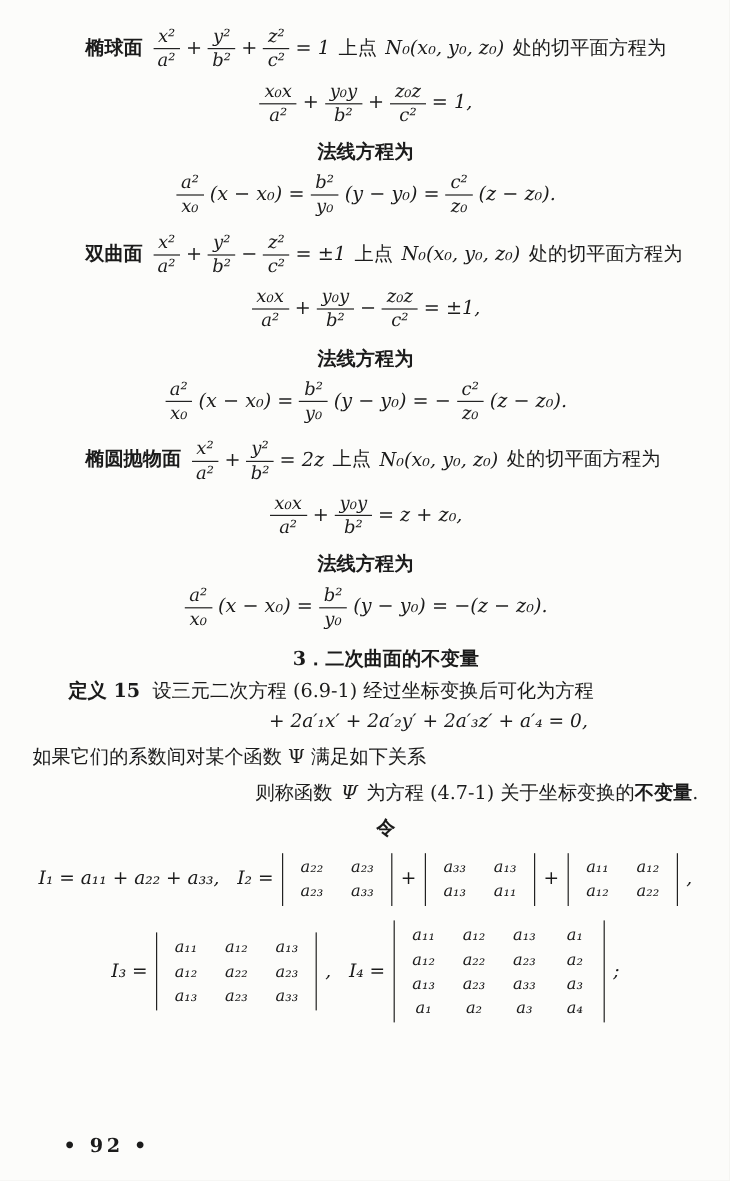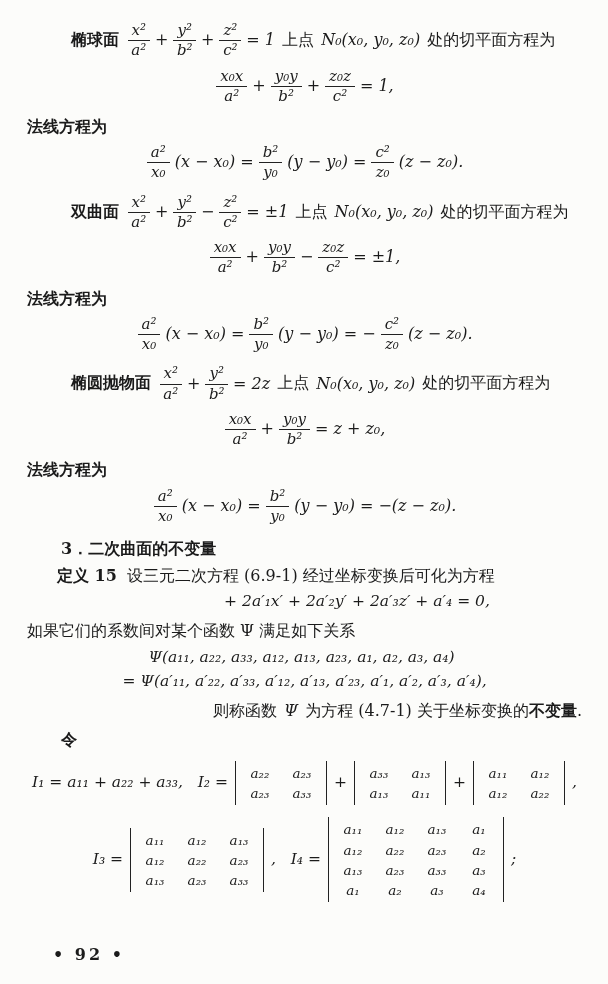--- a/index.html
+++ b/index.html
@@ -8,21 +8,21 @@
     width:608px;height:984px;position:relative;overflow:hidden;
     background:#fcfcfa;color:#1b1b1b;
     font-family:"DejaVu Serif","Liberation Serif",serif;
   }
   .content{padding:18px 26px 0 27px;}
   .tline{font-size:16px;line-height:1.45;margin:2px 0;}
   .fline{white-space:pre-wrap;}
   .indent{padding-left:44px;}
   .indent2{padding-left:30px;}
   .indent3{padding-left:34px;}
-  .bold{font-weight:bold;}
+  .bold{font-weight:bold;text-align:center;}
   .label{margin:6px 0 2px;}
   .display{text-align:center;margin:4px 0 8px;}
   .mt{font-style:italic;margin:0 2px;}
   .cn{font-style:normal;}
   .cb{font-style:normal;font-weight:bold;}
   .frac{
     display:inline-block;vertical-align:middle;text-align:center;
     font-style:italic;font-size:15px;line-height:1.15;margin:2px 3px;
   }
   .fnum{display:block;border-bottom:1px solid #222;padding:0 4px 1px;}
@@ -66,24 +66,20 @@
 
     <div class="tline bold heading indent3">3．二次曲面的不变量</div>
     <div class="tline fline indent2"><span class="cb">定义 15</span><span class="cn">  设三元二次方程 (6.9-1) 经过坐标变换后可化为方程</span></div>
 
     <div class="eq-block">
       <div class="eq-cont">+ 2a′₁x′ + 2a′₂y′ + 2a′₃z′ + a′₄ = 0,</div>
     </div>
 
     <div class="tline">如果它们的系数间对某个函数 Ψ 满足如下关系</div>
 
-    <div class="psi-block">
-      <div class="psi-first">Ψ(a₁₁, a₂₂, a₃₃, a₁₂, a₁₃, a₂₃, a₁, a₂, a₃, a₄)</div>
-      <div>= Ψ(a′₁₁, a′₂₂, a′₃₃, a′₁₂, a′₁₃, a′₂₃, a′₁, a′₂, a′₃, a′₄),</div>
-    </div>
 
     <div class="tline fline concl"><span class="cn">则称函数 </span><span class="mt">Ψ</span><span class="cn"> 为方程 (4.7-1) 关于坐标变换的</span><span class="cb">不变量</span><span class="cn">.</span></div>
 
     <div class="tline bold indent3">令</div>
 
     <div class="tline fline inv-line"><span class="mt">I₁ = a₁₁ + a₂₂ + a₃₃,   I₂ =</span><span class="det"><span class="drow"><span class="dcell">a₂₂</span><span class="dcell">a₂₃</span></span><span class="drow"><span class="dcell">a₂₃</span><span class="dcell">a₃₃</span></span></span><span class="mt">+</span><span class="det"><span class="drow"><span class="dcell">a₃₃</span><span class="dcell">a₁₃</span></span><span class="drow"><span class="dcell">a₁₃</span><span class="dcell">a₁₁</span></span></span><span class="mt">+</span><span class="det"><span class="drow"><span class="dcell">a₁₁</span><span class="dcell">a₁₂</span></span><span class="drow"><span class="dcell">a₁₂</span><span class="dcell">a₂₂</span></span></span><span class="mt">,</span></div>
     <div class="tline fline inv-line"><span class="mt">I₃ =</span><span class="det"><span class="drow"><span class="dcell">a₁₁</span><span class="dcell">a₁₂</span><span class="dcell">a₁₃</span></span><span class="drow"><span class="dcell">a₁₂</span><span class="dcell">a₂₂</span><span class="dcell">a₂₃</span></span><span class="drow"><span class="dcell">a₁₃</span><span class="dcell">a₂₃</span><span class="dcell">a₃₃</span></span></span><span class="mt">,   I₄ =</span><span class="det"><span class="drow"><span class="dcell">a₁₁</span><span class="dcell">a₁₂</span><span class="dcell">a₁₃</span><span class="dcell">a₁</span></span><span class="drow"><span class="dcell">a₁₂</span><span class="dcell">a₂₂</span><span class="dcell">a₂₃</span><span class="dcell">a₂</span></span><span class="drow"><span class="dcell">a₁₃</span><span class="dcell">a₂₃</span><span class="dcell">a₃₃</span><span class="dcell">a₃</span></span><span class="drow"><span class="dcell">a₁</span><span class="dcell">a₂</span><span class="dcell">a₃</span><span class="dcell">a₄</span></span></span><span class="mt">;</span></div>
 
   </div>
 

